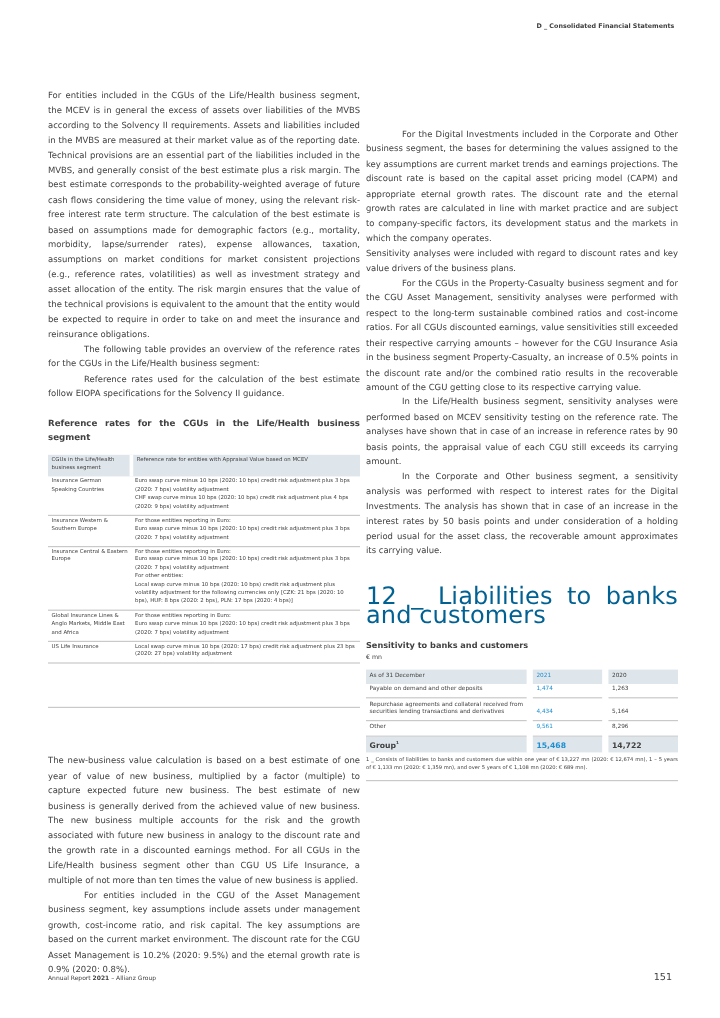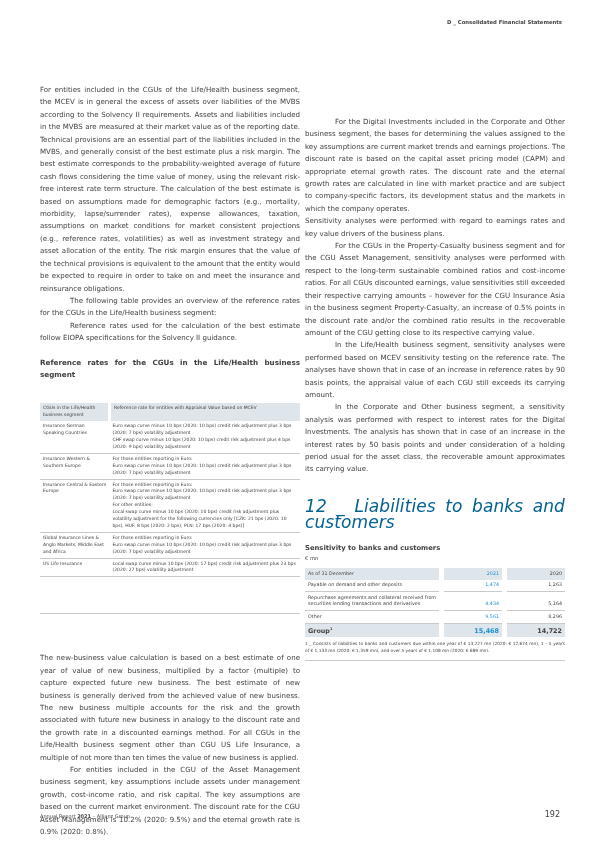--- a/index.html
+++ b/index.html
@@ -1,38 +1,38 @@
 <!DOCTYPE html>
 <html><head>
 <meta charset="utf-8">
 <style>
   html, body { margin:0; padding:0; background:#fff; }
   body { width:600px; height:848px; position:relative; overflow:hidden; font-family:"DejaVu Sans", sans-serif; color:#414141; }
   .header { position:absolute; top:19px; right:38px; font-size:5.3px; font-weight:bold; color:#414141; }
-  .col { position:absolute; top:84px; width:260px; font-size:7.05px; line-height:12.4px; text-align:justify; }
+  .col { position:absolute; top:74px; width:260px; font-size:7.05px; line-height:12.4px; text-align:justify; }
   .col.left { left:40px; }
   .col.right { left:305px;margin-top:32px; }
   .col p { margin:0; }
   .col p.ind { text-indent:30px; }
   .sec-head { color:#006192; font-weight:bold; font-size:10.5px; margin-top:4px; line-height:14px; }
-  .tbl-title { font-weight:bold; font-size:7.2px; color:#414141; margin-top:12px; margin-bottom:22px; }
+  .tbl-title { font-weight:bold; font-size:7.2px; color:#414141; margin-top:12px; margin-bottom:8px; }
   table.ref { width:100%; border-collapse:collapse; font-size:4.5px; line-height:6.9px; }
   table.ref th { background:#dfe6eb; font-weight:normal; text-align:left; padding:2px 3px; vertical-align:top; color:#414141; }
   table.ref td { padding:2px 3px; vertical-align:top; border-bottom:0.7px solid #c9c9c9; text-align:left; }
   table.ref td.c1, table.ref th.c1 { width:62px; }
   table.ref th.c1 { border-right:3px solid #fff; }
   .spacer { height:34px; }
-  .big-head { font-size:17px; color:#006192; margin:22px 0 14px 0; line-height:16px; letter-spacing:0.1px;font-style:italic; }
+  .big-head { font-size:20px; color:#006192; margin:22px 0 14px 0; line-height:16px; letter-spacing:0.1px; }
   .lt-title { font-weight:bold; font-size:6.8px; line-height:8px; }
   .lt-unit { font-size:5.2px; margin-bottom:4px; }
   table.liab { width:100%; border-collapse:separate; border-spacing:0; font-size:4.8px; line-height:6.5px; }
   table.liab td { padding:2.5px 3px; border-bottom:0.6px solid #c9c9c9; vertical-align:bottom; }
   table.liab tr.hd td { background:#dfe6eb; border-bottom:none; }
   table.liab tr.tot td { background:#dfe6eb; font-weight:bold; font-size:6.4px; border-bottom:none; }
-  table.liab td.num { text-align:right; width:52px; }
+  table.liab td.num { width:52px; }
   table.liab td.gap { width:5px; padding:0; background:#fff !important; border-bottom:none; }
   table.liab td.y21 { color:#1a8fd2; }
   table.liab tr.tot td.y21 { color:#1a8fd2; }
   .footnote { font-size:4.3px; line-height:6.3px; padding:4px 0 6px 0; border-bottom:0.7px solid #c9c9c9; }
   .footer { position:absolute; top:813px; left:40px; font-size:5px; color:#414141; }
   .footer b { font-weight:bold; }
   .pageno { position:absolute; top:810px; right:40px; font-size:8px; color:#414141; }
   .hr { border-bottom:0.7px solid #c9c9c9; margin-top:2px; }
 </style>
 </head>
@@ -84,21 +84,21 @@
   </table>
   <div class="spacer"></div>
   <div class="hr"></div>
   <div style="height:38px"></div>
   <p>The new-business value calculation is based on a best estimate of one year of value of new business, multiplied by a factor (multiple) to capture expected future new business. The best estimate of new business is generally derived from the achieved value of new business. The new business multiple accounts for the risk and the growth associated with future new business in analogy to the discount rate and the growth rate in a discounted earnings method. For all CGUs in the Life/Health business segment other than CGU US Life Insurance, a multiple of not more than ten times the value of new business is applied.</p>
   <p class="ind">For entities included in the CGU of the Asset Management business segment, key assumptions include assets under management growth, cost-income ratio, and risk capital. The key assumptions are based on the current market environment. The discount rate for the CGU Asset Management is 10.2% (2020: 9.5%) and the eternal growth rate is 0.9% (2020: 0.8%).</p>
 </div>
 
 <div class="col right">
   <p class="ind">For the Digital Investments included in the Corporate and Other business segment, the bases for determining the values assigned to the key assumptions are current market trends and earnings projections. The discount rate is based on the capital asset pricing model (CAPM) and appropriate eternal growth rates. The discount rate and the eternal growth rates are calculated in line with market practice and are subject to company-specific factors, its development status and the markets in which the company operates.</p>
-  <p>Sensitivity analyses were performed with regard to earnings rates and key value drivers of the business plans.</p>
+  <p>Sensitivity analyses were included with regard to discount rates and key value drivers of the business plans.</p>
   <p class="ind">For the CGUs in the Property-Casualty business segment and for the CGU Asset Management, sensitivity analyses were performed with respect to the long-term sustainable combined ratios and cost-income ratios. For all CGUs discounted earnings, value sensitivities still exceeded their respective carrying amounts – however for the CGU Insurance Asia in the business segment Property-Casualty, an increase of 0.5% points in the discount rate and/or the combined ratio results in the recoverable amount of the CGU getting close to its respective carrying value.</p>
   <p class="ind">In the Life/Health business segment, sensitivity analyses were performed based on MCEV sensitivity testing on the reference rate. The analyses have shown that in case of an increase in reference rates by 90 basis points, the appraisal value of each CGU still exceeds its carrying amount.</p>
   <p class="ind">In the Corporate and Other business segment, a sensitivity analysis was performed with respect to interest rates for the Digital Investments. The analysis has shown that in case of an increase in the interest rates by 50 basis points and under consideration of a holding period usual for the asset class, the recoverable amount approximates its carrying value.</p>
 
   <div class="big-head">12 _ Liabilities to banks and customers</div>
   <div class="lt-title">Sensitivity to banks and customers</div>
   <div class="lt-unit">€ mn</div>
   <table class="liab">
     <tbody>
       <tr class="hd">
@@ -141,13 +141,13 @@
         <td class="num">14,722</td>
       </tr>
     </tbody>
   </table>
   <div class="footnote">1 _ Consists of liabilities to banks and customers due within one year of € 13,227 mn (2020: € 12,674 mn), 1 – 5 years of € 1,133 mn (2020: € 1,359 mn), and over 5 years of € 1,108 mn (2020: € 689 mn).</div>
 </div>
 
 <div class="footer">
   <span>Annual Report </span><b>2021</b><span> – Allianz Group</span>
 </div>
-<div class="pageno">192</div>
+<div class="pageno">151</div>
 
 </body></html>

